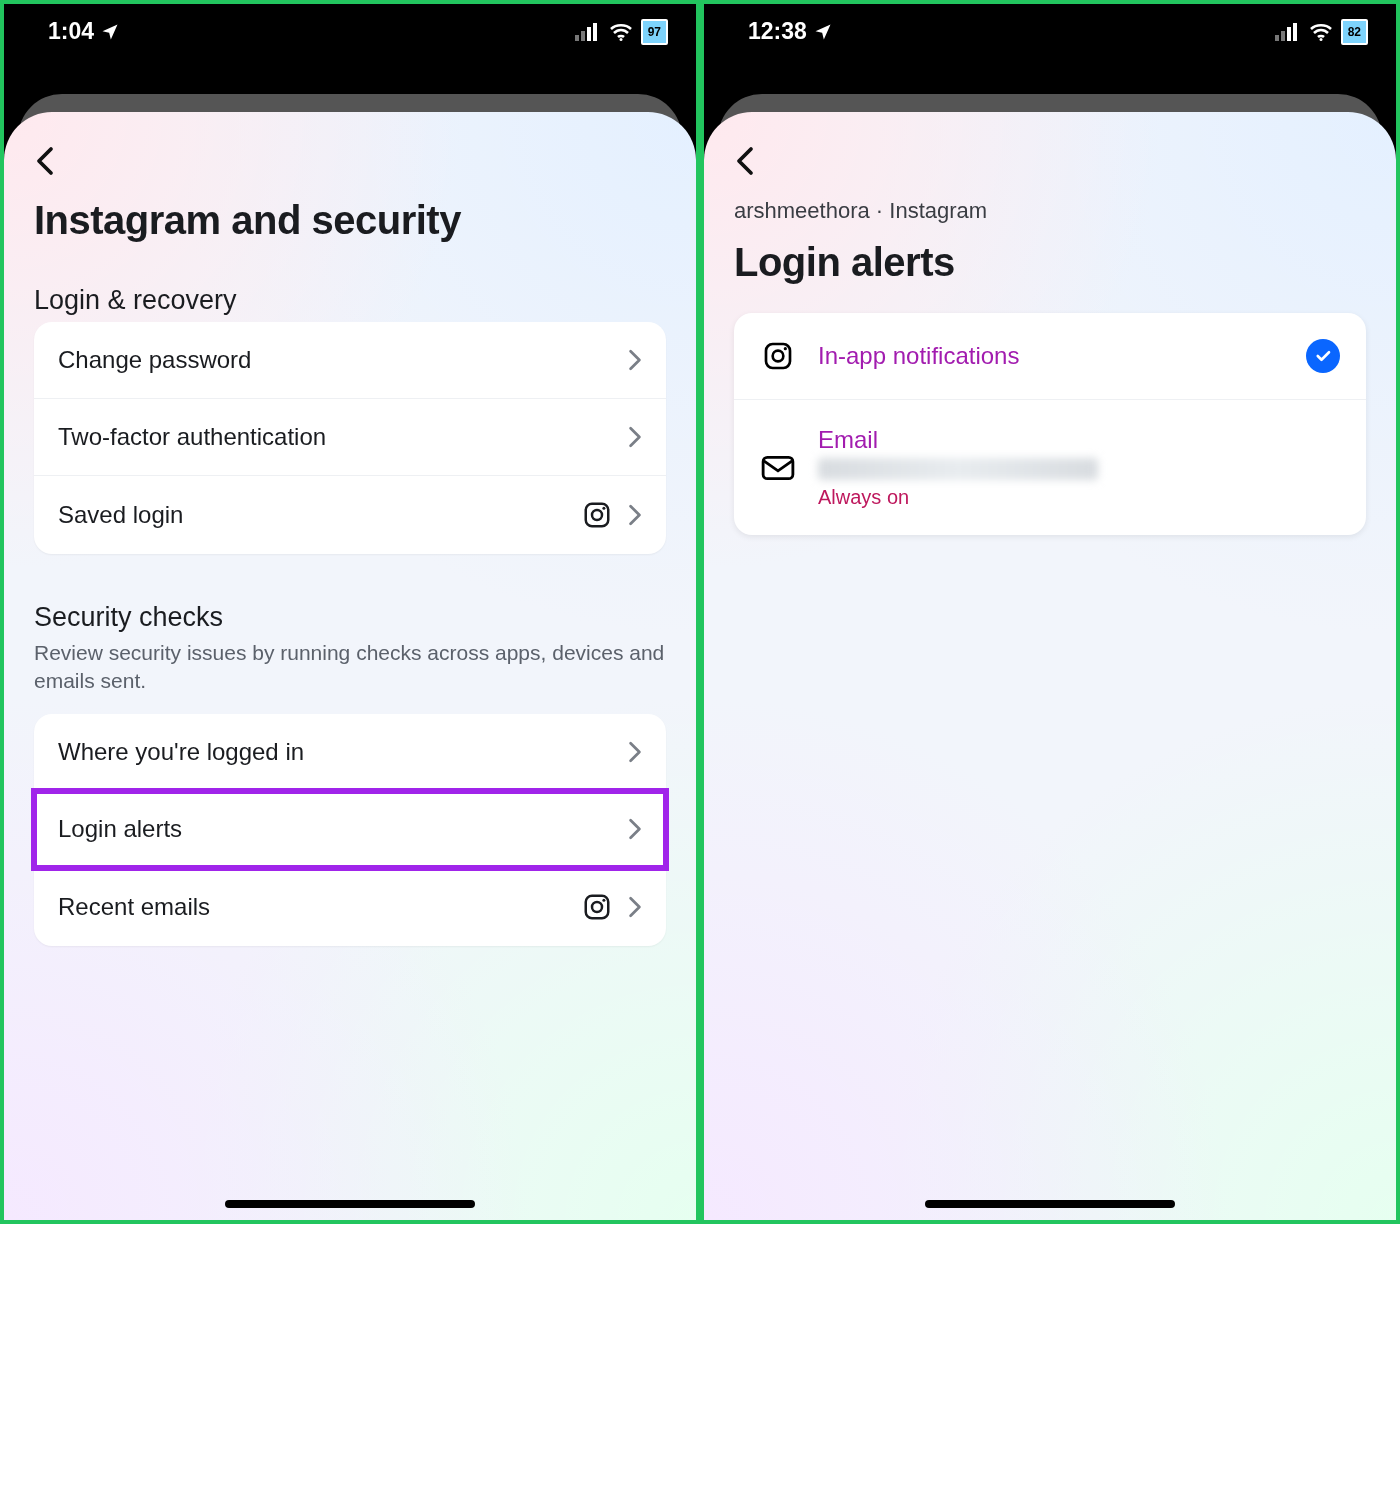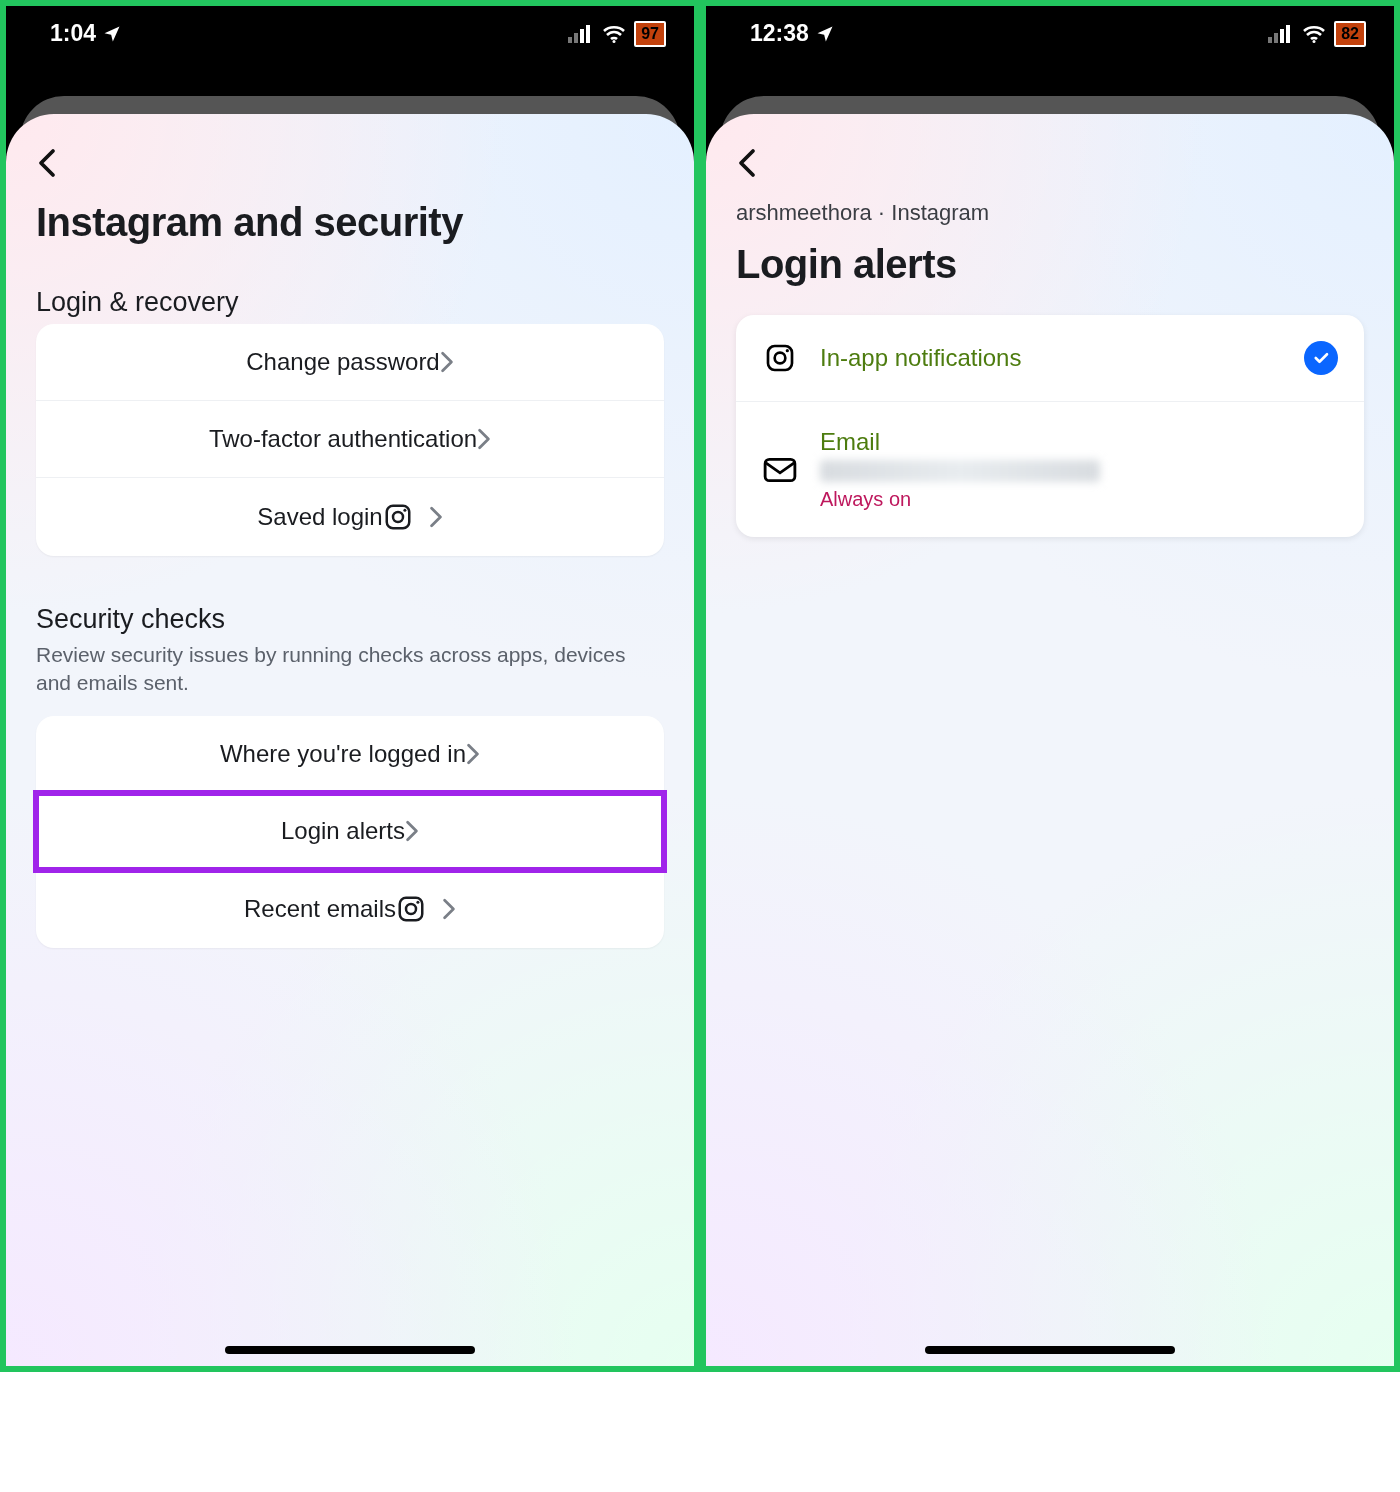--- a/index.html
+++ b/index.html
@@ -1,37 +1,37 @@
 <!DOCTYPE html>
 <html><head>
 <meta charset="utf-8">
 <style>
   * { margin: 0; padding: 0; box-sizing: border-box; font-family: -apple-system, BlinkMacSystemFont, "Segoe UI", Helvetica, Arial, sans-serif; }
   body { background: #fff; width: 1400px; height: 1492px; display: flex; }
   .frame {
-    width: 700px; height: 1372px;
-    border: 6px solid #22c55e;
+    width: 700px; height: 1224px;
+    border: 4px solid #22c55e;
     background: #000;
     position: relative;
     overflow: hidden;
   }
   .statusbar {
     display: flex; justify-content: space-between; align-items: center;
     padding: 14px 28px 10px 44px;
     color: #fff;
     font-weight: 600;
     font-size: 23px;
   }
   .sb-left { display: flex; align-items: center; gap: 6px; }
   .sb-right { display: flex; align-items: center; gap: 8px; }
   .battery-box {
     border: 2px solid #fff; border-radius: 2px;
-    padding: 0 5px; font-size: 16px; line-height: 22px;
+    padding: 0 5px; font-size: 12px; line-height: 22px;
     font-weight: 700;
-    background: #c2410c; color: #000;
+    background: #7dd3fc; color: #000;
   }
   .sheet-holder {
     position: absolute; left: 0; right: 0;
     top: 90px;
     bottom: 0;
   }
   .bg-sheet {
     position: absolute; left: 14px; right: 14px; top: 0; height: 80px;
     background: #555; border-radius: 44px 44px 0 0;
   }
@@ -52,21 +52,21 @@
     letter-spacing: -0.5px; margin-bottom: 42px;
   }
   .section-h { font-size: 27px; font-weight: 400; color: #1a1c20; margin-bottom: 6px; }
   .section-d { font-size: 21px; color: #5b616b; line-height: 1.35; margin-bottom: 18px; }
   .card {
     background: #fff; border-radius: 18px;
     box-shadow: 0 1px 2px rgba(0,0,0,0.05);
     margin-bottom: 48px;
   }
   .row {
-    display: flex; align-items: center; justify-content: center;
+    display: flex; align-items: center; justify-content: space-between;
     padding: 24px 24px;
     border-bottom: 1px solid #eef0f3;
     cursor: pointer;
   }
   .row:last-child { border-bottom: none; }
   .row-label { font-size: 24px; color: #1a1c20; font-weight: 500; }
   .row-right { display: flex; align-items: center; gap: 16px; }
   .chev { color: #6a6f77; }
   .highlight { outline: 6px solid #a024ea; outline-offset: -3px; position: relative; z-index: 5; }
   .home-ind {
@@ -82,21 +82,21 @@
   }
   .row2 {
     display: flex; align-items: center; gap: 22px;
     padding: 26px 26px;
     border-bottom: 1px solid #eef0f3;
     cursor: pointer;
   }
   .row2:last-child { border-bottom: none; }
   .row2 .icon-slot { width: 36px; display:flex; justify-content:center; }
   .row2 .content { flex: 1; }
-  .row2 .title { font-size: 24px; color: #4d7c0f; }
+  .row2 .title { font-size: 24px; color: #a21caf; }
   .blur-line {
     width: 280px; height: 22px; border-radius: 4px;
     background: linear-gradient(90deg,#d8dce0,#e8ecef,#d8dce0);
     filter: blur(4px); margin-top: 4px;
   }
   .always-on { color: #be185d; font-size: 20px; margin-top: 6px; }
   .check-badge {
     width: 34px; height: 34px; border-radius: 50%; background: #0a66ff;
     display:flex; align-items:center; justify-content:center;
   }

